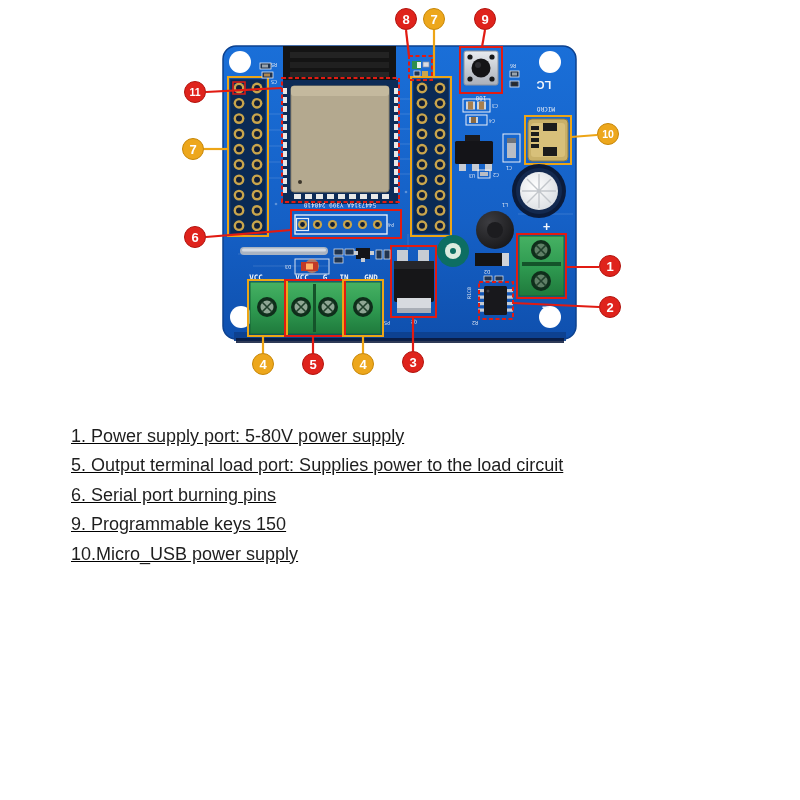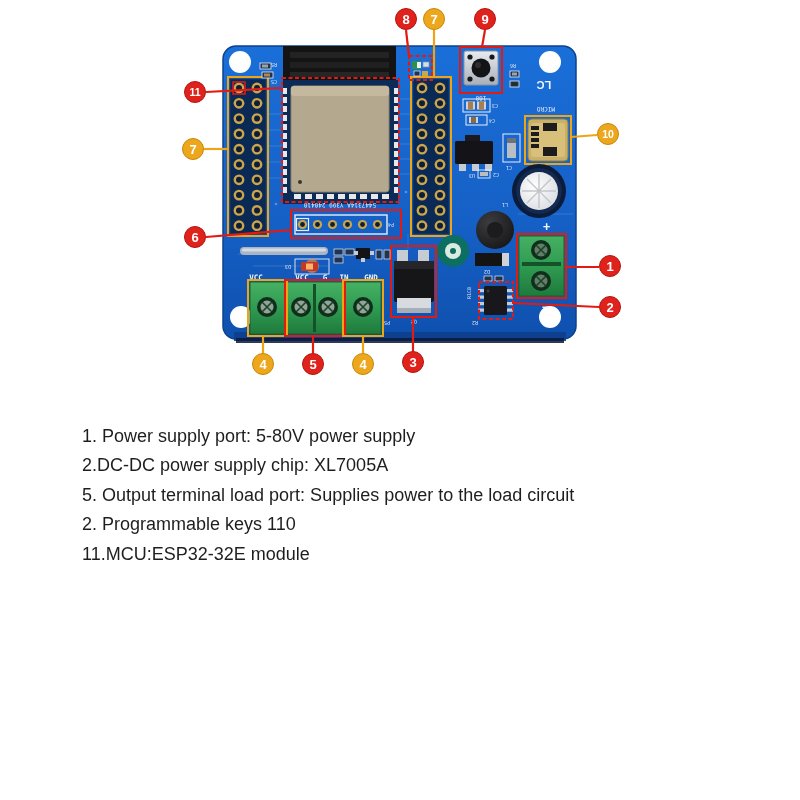--- a/index.html
+++ b/index.html
@@ -1,19 +1,19 @@
 <!DOCTYPE html>
 <html><head>
 <meta charset="utf-8">
 <style>
   html,body{margin:0;padding:0;background:#fff;}
   .stage{position:relative;width:800px;height:800px;background:#ffffff;overflow:hidden;
          font-family:"Liberation Sans",sans-serif;}
   .board-wrap{position:absolute;left:178px;top:4px;width:452px;height:382px;}
-  .desc{position:absolute;left:82px;top:422px;width:670px;}
+  .desc{position:absolute;left:71px;top:422px;width:670px;text-decoration:underline;}
   .desc .line{font-size:18px;line-height:29.4px;color:#1e1e1e;white-space:nowrap;}
 
   
   .sk{fill:#e9eef7;font-family:"DejaVu Sans Mono",monospace;font-size:6px;}
   .sk-sm{fill:#dfe6f2;font-family:"DejaVu Sans Mono",monospace;font-size:5px;}
   .term-lbl{fill:#f2f6fb;font-family:"DejaVu Sans Mono",monospace;font-size:7.5px;font-weight:bold;}
   .callout-num{fill:#ffffff;font-family:"Liberation Sans",sans-serif;font-size:13px;font-weight:bold;}
   .callout-num.small{font-size:10.5px;}
   .box-red{fill:none;stroke:#e11b12;stroke-width:2;}
   .box-red-dash{fill:none;stroke:#e11b12;stroke-width:2;stroke-dasharray:4 2.5;}
@@ -518,19 +518,19 @@
       <g>
         <circle class="c-red" cx="235" cy="358" r="10.5"></circle>
         <text class="callout-num" x="235" y="362.5" text-anchor="middle">3</text>
       </g>
     </g>
   </svg>
   </div>
 
   <div class="desc">
     <div class="line">1. Power supply port: 5-80V power supply</div>
-    <div class="line">2.DC-DC power supply chip: XL7005A</div>
     <div class="line">5. Output terminal load port: Supplies power to the load circuit</div>
-    <div class="line">2. Programmable keys 110</div>
-    <div class="line">11.MCU:ESP32-32E module</div>
+    <div class="line">6. Serial port burning pins</div>
+    <div class="line">9. Programmable keys 150</div>
+    <div class="line">10.Micro_USB power supply</div>
   </div>
 
 </div>
 
 </body></html>

